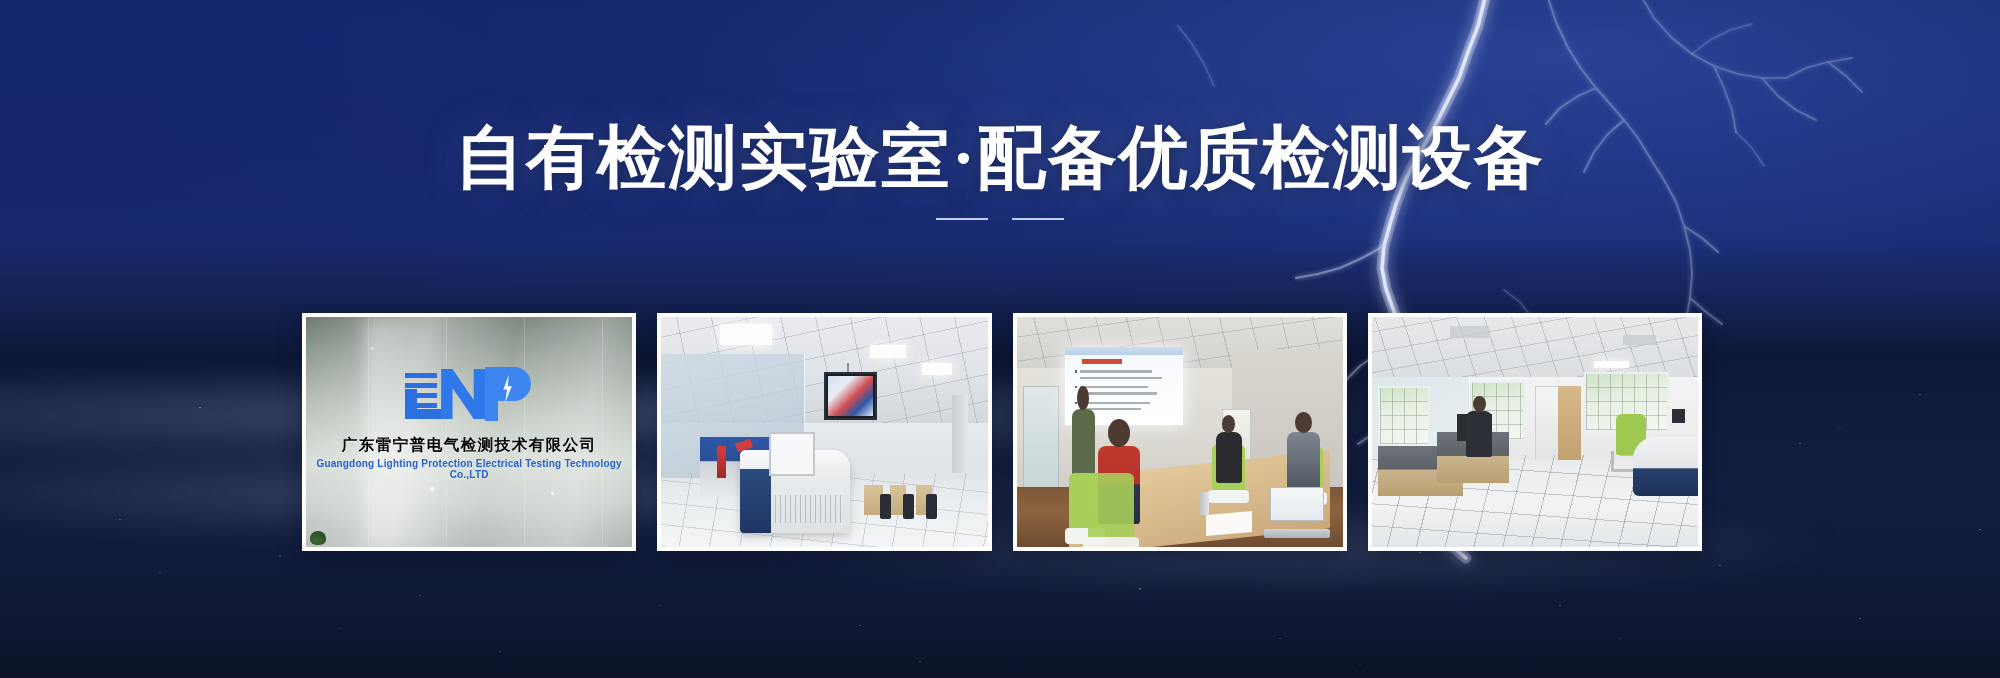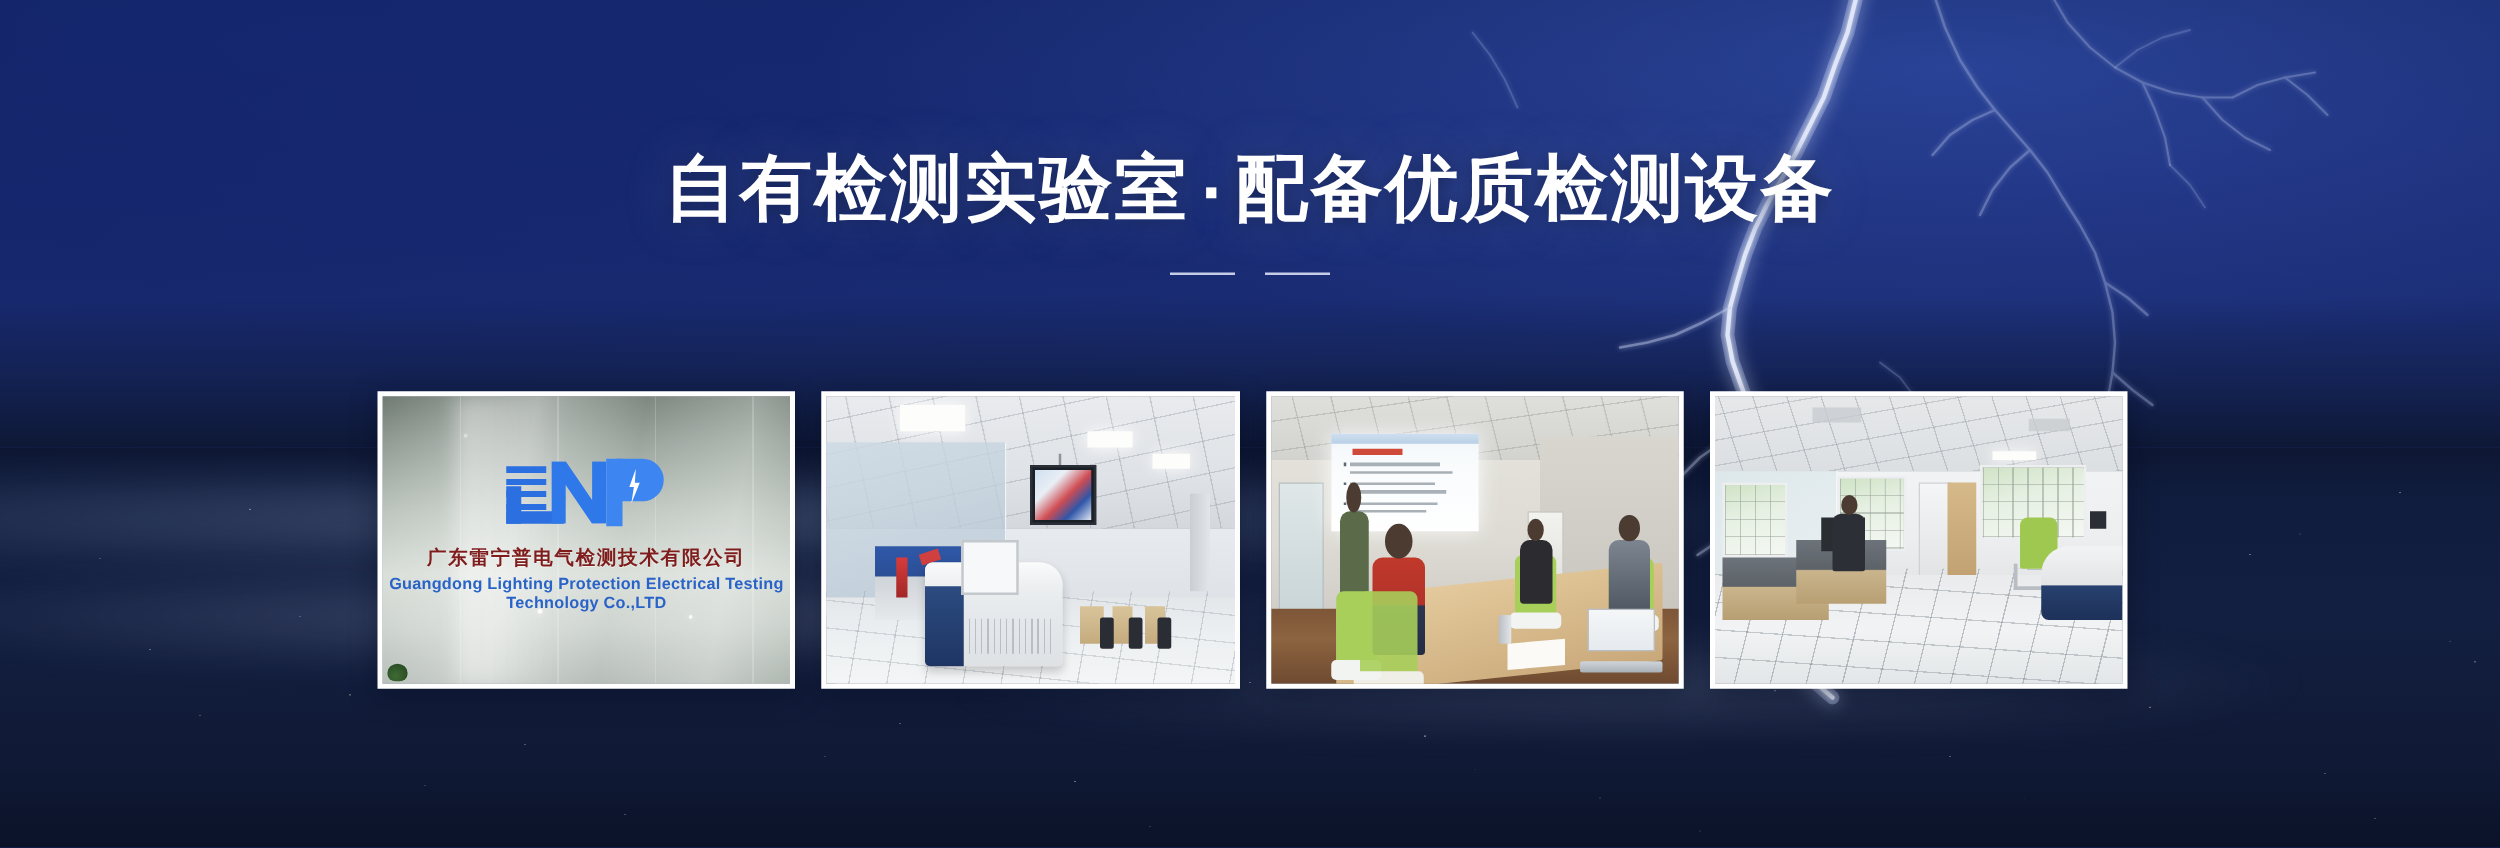--- a/index.html
+++ b/index.html
@@ -100,22 +100,22 @@
   .gb3{ bottom:96px; left:30%; width:70%;
         background:radial-gradient(55% 100% at 50% 50%, rgba(190,206,238,.18), rgba(0,0,0,0) 72%); }
 
   
   .bolt{ position:absolute; inset:0; pointer-events:none; }
   .bolt svg{ position:absolute; inset:0; width:2000px; height:678px; }
 
   
   .headline{
     position:absolute; left:0; right:0; top:112px; text-align:center;
-    color:#ffffff; font-size:58px; font-weight:bold; letter-spacing:2px;
-    font-family:Liberation Mono, monospace;
+    color:#ffffff; font-size:69px; font-weight:bold; letter-spacing:2px;
+    font-family:Liberation Serif, serif;
     text-shadow:0 2px 18px rgba(10,22,60,.75), 0 0 36px rgba(140,170,240,.35);
     white-space:nowrap;
   }
   .sub-wrap{
     position:absolute; left:0; right:0; top:218px;
     display:flex; align-items:center; justify-content:center; gap:24px;
   }
   .sub-rule{
     width:52px; height:2px; background:rgba(235,241,255,.82); display:block;
   }
@@ -159,26 +159,26 @@
   .lm-Lfoot{ position:absolute; left:4px; top:46px; width:46px; height:10px; background:#2b6fe0; }
   .lm-N{ position:absolute; left:40px; top:6px; width:44px; height:50px;
     background:#2f78ea; clip-path:polygon(0 100%,0 0,26% 0,74% 62%,74% 0,100% 0,100% 100%,74% 100%,26% 38%,26% 100%); }
   .lm-P{ position:absolute; left:84px; top:4px; width:46px; height:54px; }
   .lm-P::before{ content:""; position:absolute; left:0; top:0; width:13px; height:54px; background:#3d86f2; }
   .lm-P::after{ content:""; position:absolute; left:8px; top:0; width:38px; height:34px;
     background:#3d86f2; border-radius:0 18px 18px 0; }
   .lm-bolt{ position:absolute; left:100px; top:12px; width:13px; height:28px; background:#ffffff;
     clip-path:polygon(58% 0,18% 52%,46% 52%,30% 100%,82% 40%,52% 40%); }
   .cn-name{
-    margin-top:6px; color:#7f1d1d; font-size:15.5px; font-weight:bold; letter-spacing:1.5px;
+    margin-top:6px; color:#000000; font-size:15.5px; font-weight:bold; letter-spacing:1.5px;
     font-family:"DejaVu Sans","Liberation Sans",sans-serif;
     text-shadow:0 1px 0 rgba(255,255,255,.55);
   }
   .en-name{
-    margin-top:2px; color:#2a63c8; font-size:13px; font-weight:bold; letter-spacing:.2px;
+    margin-top:2px; color:#2a63c8; font-size:10px; font-weight:bold; letter-spacing:.2px;
     font-family:"Liberation Sans",sans-serif;
   }
   .wall-dot{ position:absolute; width:4px; height:4px; border-radius:50%;
     background:rgba(255,255,255,.85); box-shadow:0 0 6px rgba(255,255,255,.8); }
   .plant{ position:absolute; left:4px; bottom:2px; width:16px; height:14px;
     background:radial-gradient(circle at 40% 70%, #3e6b34, #24431f); border-radius:50% 50% 40% 40%; }
 
   
   .lab-ceiling{ position:absolute; left:0; right:0; top:0; height:46%;
     background:linear-gradient(180deg,#e9ebee 0%,#dfe2e6 60%,#d4d8dd 100%); }

